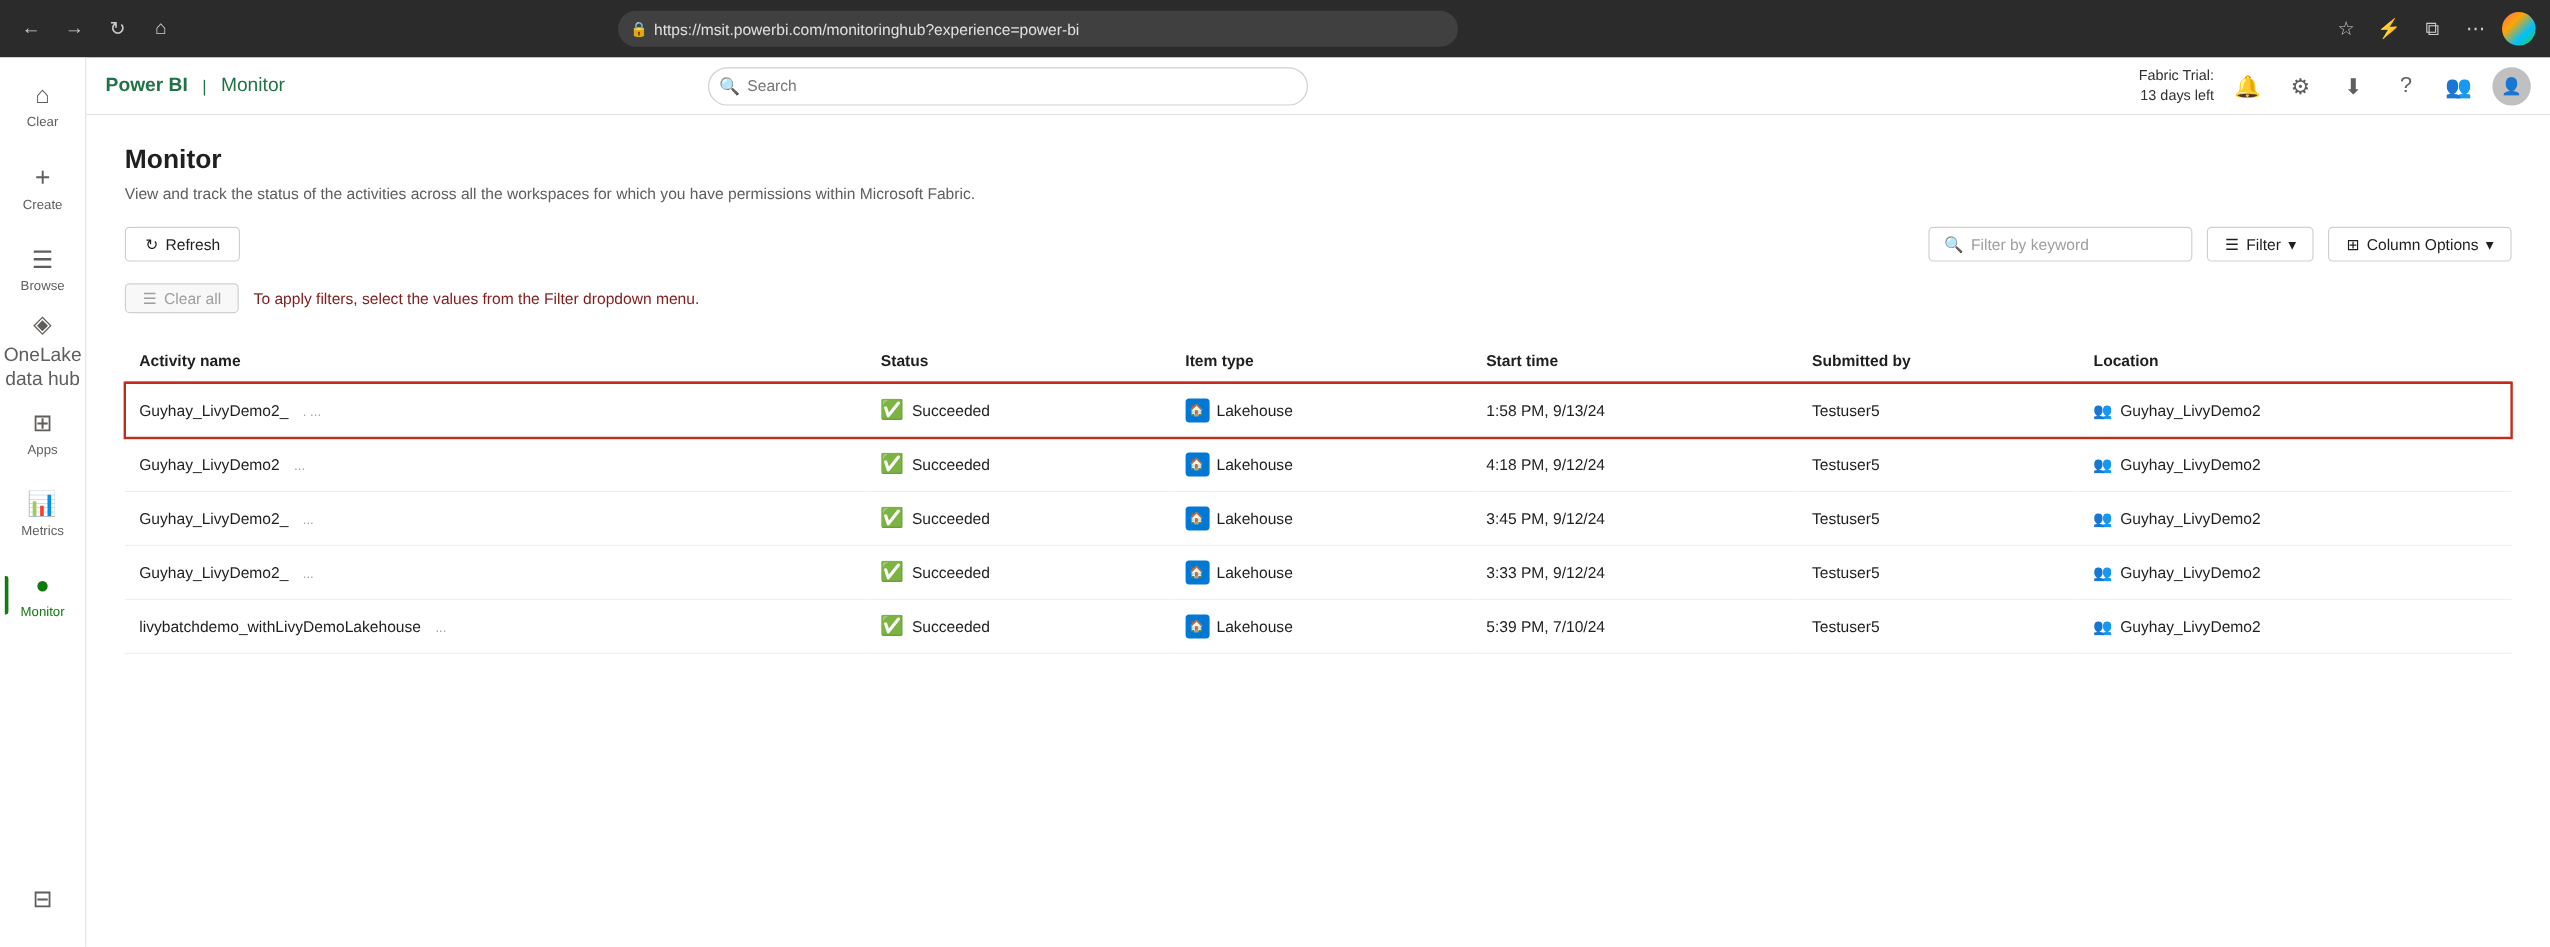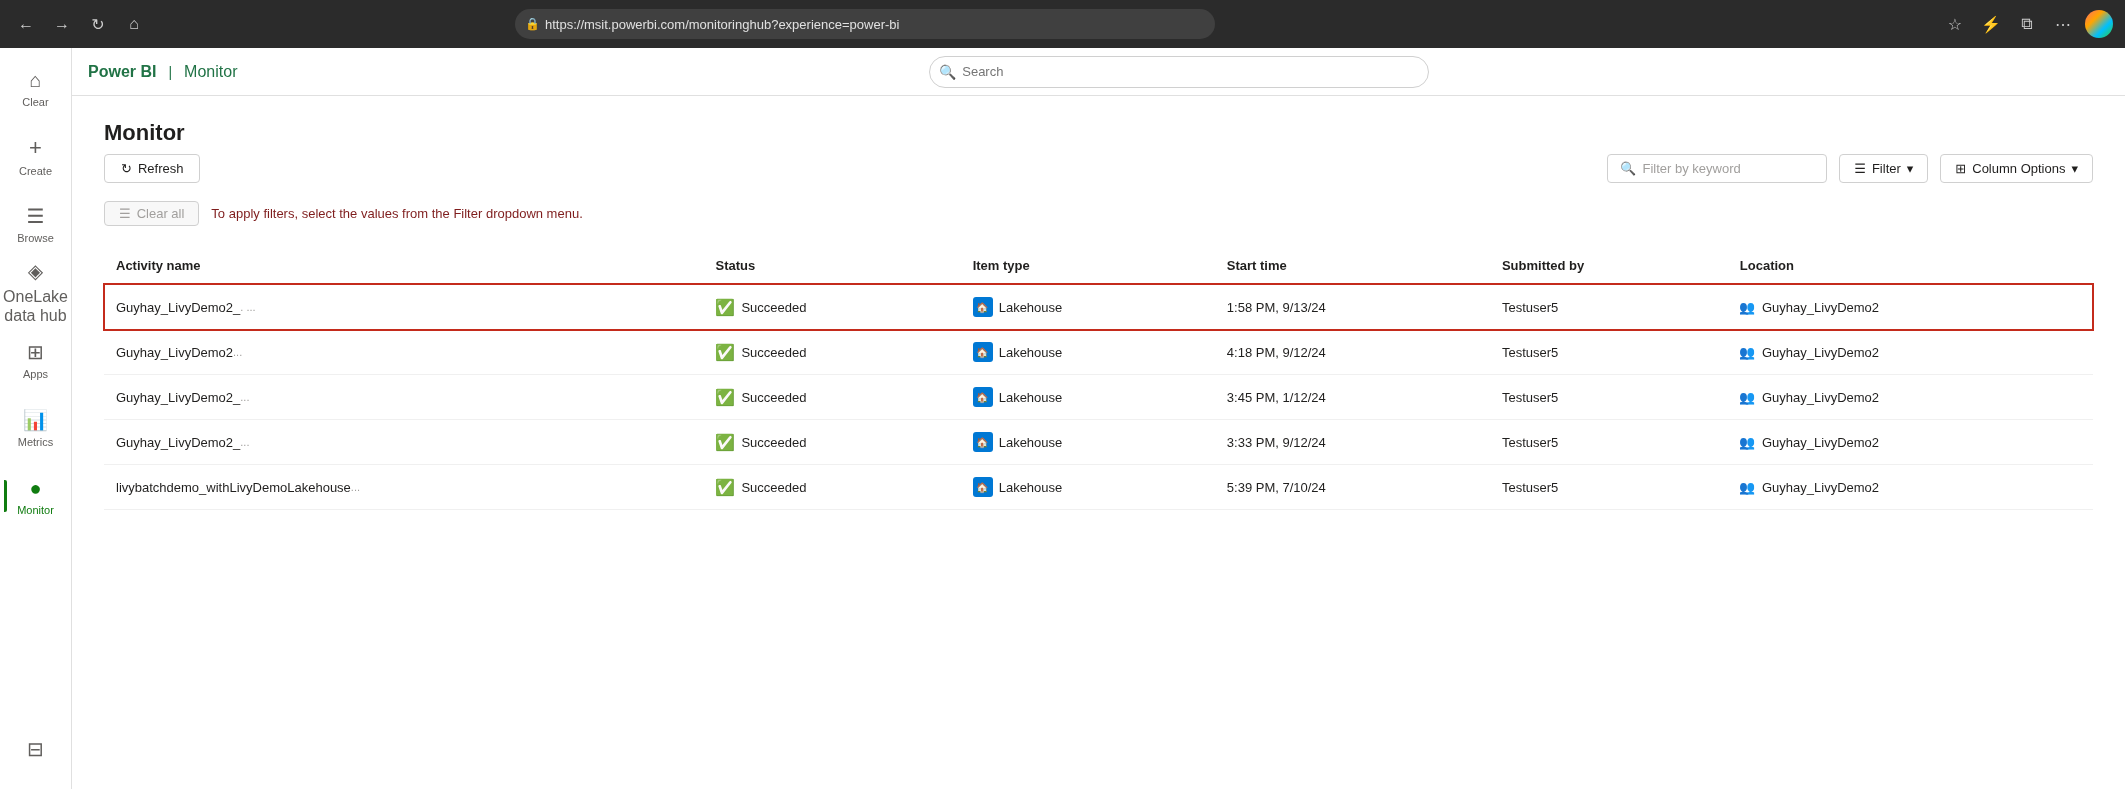--- a/index.html
+++ b/index.html
@@ -329,22 +329,22 @@
     }
     .data-table td {
       padding: 12px 12px;
       font-size: 13px;
       color: #201f1e;
       vertical-align: middle;
     }
 
     .activity-name-cell {
       display: flex;
-      align-items: center;
-      gap: 0;
+      align-items: flex-end;
+      gap: 12px;
     }
     .status-cell {
       display: flex;
       align-items: center;
       gap: 6px;
     }
     .item-type-cell {
       display: flex;
       align-items: center;
       gap: 6px;
@@ -429,25 +429,40 @@
   <div style="flex:1; display:flex; flex-direction:column; overflow:hidden;">
 
     <div class="top-header">
       <span class="brand-logo">Power BI</span>
       <span style="color:#217346;">|</span>
       <span class="brand-monitor">Monitor</span>
       <div class="search-box">
         <span class="search-icon-pos">🔍</span>
         <input type="text" placeholder="Search" style="">
       </div>
+      <div class="header-right">
+        <div class="fabric-trial">
+          <div>Fabric Trial:</div>
+          <div>13 days left</div>
+        </div>
+        <button class="header-icon-btn">🔔</button>
+        <button class="header-icon-btn">⚙</button>
+        <button class="header-icon-btn">⬇</button>
+        <button class="header-icon-btn">?</button>
+        <button class="header-icon-btn">👥</button>
+        <div class="user-avatar">👤</div>
+      </div>
     </div>
 
     <div class="main-content">
 
       <h1 class="page-title">Monitor</h1>
+      <p class="page-description">
+        <span>View and track the status of the activities across all the workspaces for which you have permissions within Microsoft Fabric.</span>
+      </p>
 
       <div class="toolbar">
         <button class="refresh-btn">
           <span>↻</span>
           <span>Refresh</span>
         </button>
         <div class="toolbar-spacer"></div>
         <div class="filter-keyword-box">
           <span>🔍</span>
           <span>Filter by keyword</span>
@@ -553,21 +568,21 @@
       <span style="color:#107c10; font-size:16px;">✅</span>
       <span>Succeeded</span>
     </div>
   </td>
                 <td>
     <div class="item-type-cell">
       <div class="lakehouse-icon">🏠</div>
       <span>Lakehouse</span>
     </div>
   </td>
-                <td>3:45 PM, 1/12/24</td>
+                <td>3:45 PM, 9/12/24</td>
                 <td>Testuser5</td>
                 <td>
     <div class="location-cell">
       <span style="color:#0078d4;">👥</span>
       <span>Guyhay_LivyDemo2</span>
     </div>
   </td>
               </tr>
               <tr>
                 <td>

